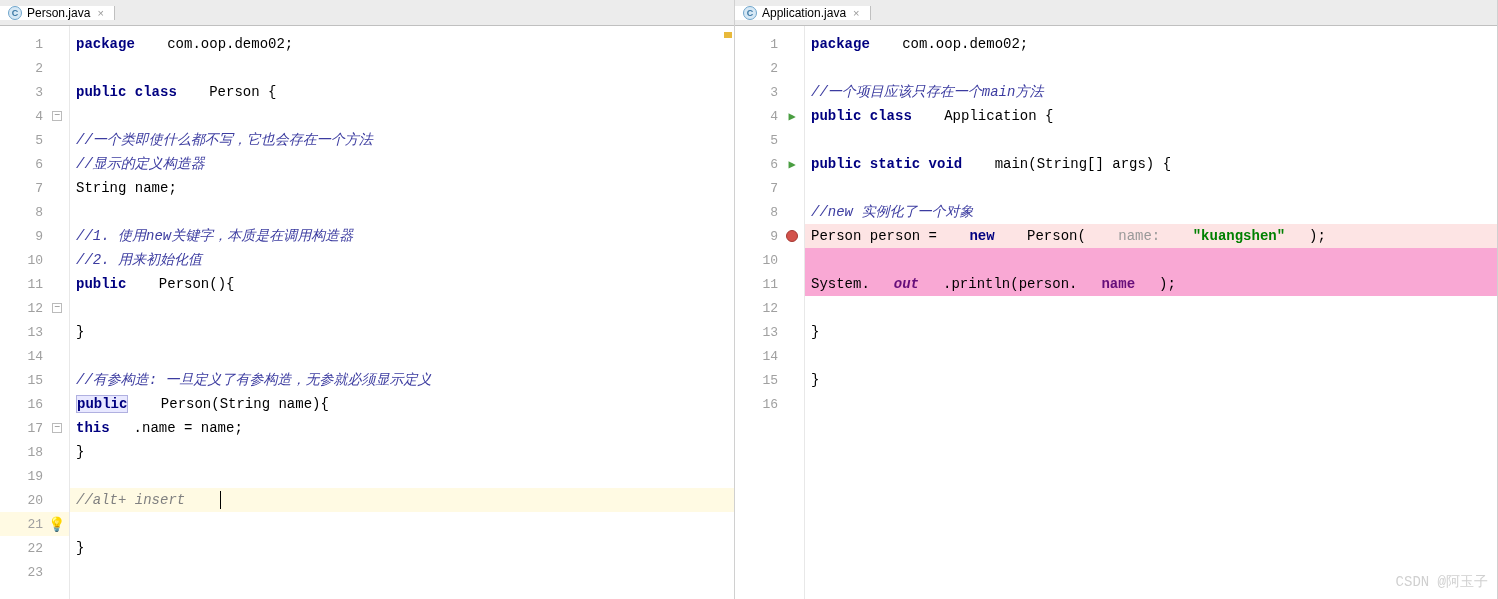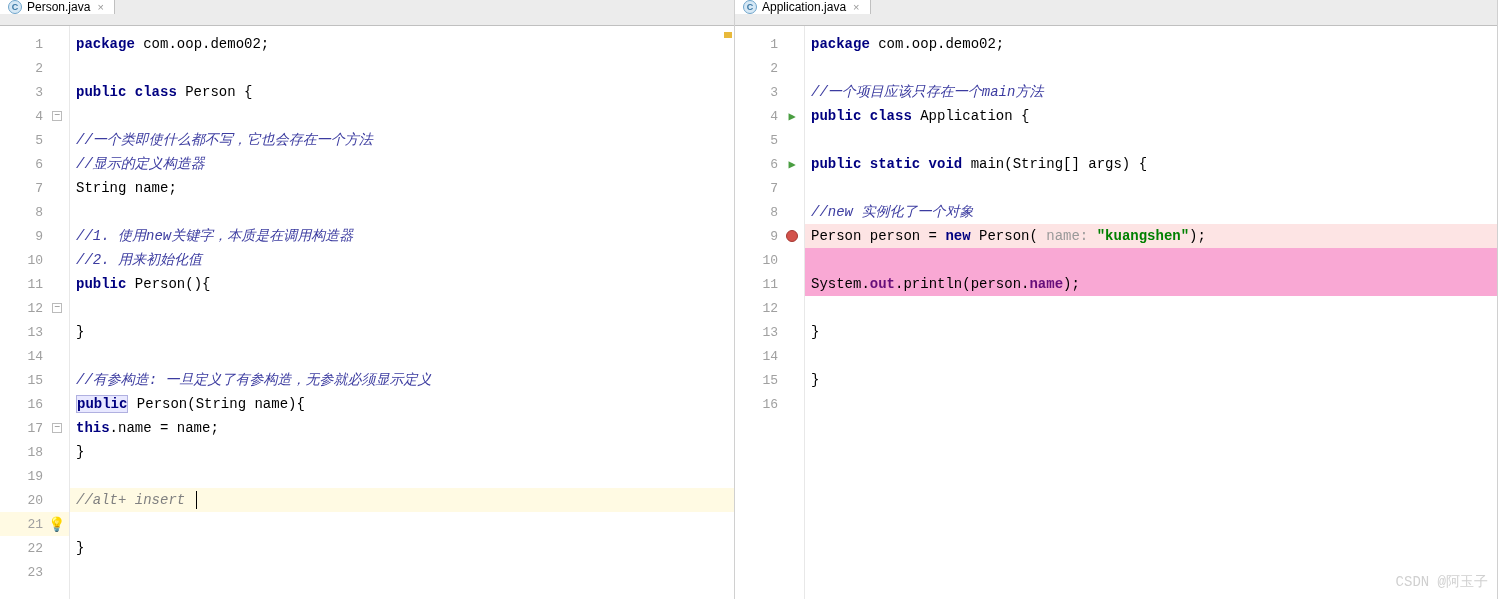--- a/index.html
+++ b/index.html
@@ -17,21 +17,21 @@
       flex-direction: column;
       border-right: 1px solid #d0d0d0;
     }
     .panel-left { width: 735px; }
     .panel-right { flex: 1; }
     .tabs {
       height: 26px;
       background: #ececec;
       border-bottom: 1px solid #c0c0c0;
       display: flex;
-      align-items: flex-start;
+      align-items: center;
     }
     .tab {
       display: flex;
       align-items: center;
       background: #fff;
       border-right: 1px solid #c0c0c0;
       padding: 0 8px;
       gap: 5px;
       font-family: Arial, sans-serif;
       font-size: 12px;
@@ -120,20 +120,21 @@
       padding-top: 6px;
       position: relative;
     }
     .line {
       height: 24px;
       display: flex;
       align-items: center;
       padding-left: 6px;
       white-space: pre;
       position: relative;
+      gap: 24px;
     }
     .hl-current { background: #fffae3; }
     .hl-error { background: #fde4e4; }
     .hl-warn { background: #f9a8d4; }
     .kw { color: #000080; font-weight: bold; }
     .comment { color: #808080; font-style: italic; }
     .comment-cn { color: #3c3ca0; font-style: italic; }
     .str { color: #008000; font-weight: bold; }
     .field { color: #660e7a; font-weight: bold; }
     .param-hint { color: #999999; font-weight: normal; }
@@ -268,21 +269,21 @@
       <div class="line"><span class="kw">package </span><span>com.oop.demo02;</span></div>
       <div class="line"></div>
       <div class="line"><span class="comment-cn">//一个项目应该只存在一个main方法</span></div>
       <div class="line"><span class="kw">public class </span><span>Application {</span></div>
       <div class="line"></div>
       <div class="line">    <span class="kw">public static void </span><span>main(String[] args) {</span></div>
       <div class="line"></div>
       <div class="line">        <span class="comment-cn">//new 实例化了一个对象</span></div>
       <div class="line hl-error">        <span>Person person = </span><span class="kw">new</span><span> Person( </span><span class="param-hint">name: </span><span class="str">"kuangshen"</span><span>);</span></div>
       <div class="line hl-warn"></div>
-      <div class="line hl-warn">        <span>System.</span><span class="field" style="">out</span><span>.println(person.</span><span class="field">name</span><span>);</span></div>
+      <div class="line hl-warn">        <span>System.</span><span class="field" style="font-style:italic">out</span><span>.println(person.</span><span class="field">name</span><span>);</span></div>
       <div class="line"></div>
       <div class="line">    <span>}</span></div>
       <div class="line"></div>
       <div class="line"><span>}</span></div>
       <div class="line"></div>
     </div>
   </div>
 </div>
 
 <div class="watermark">CSDN @阿玉子</div>

